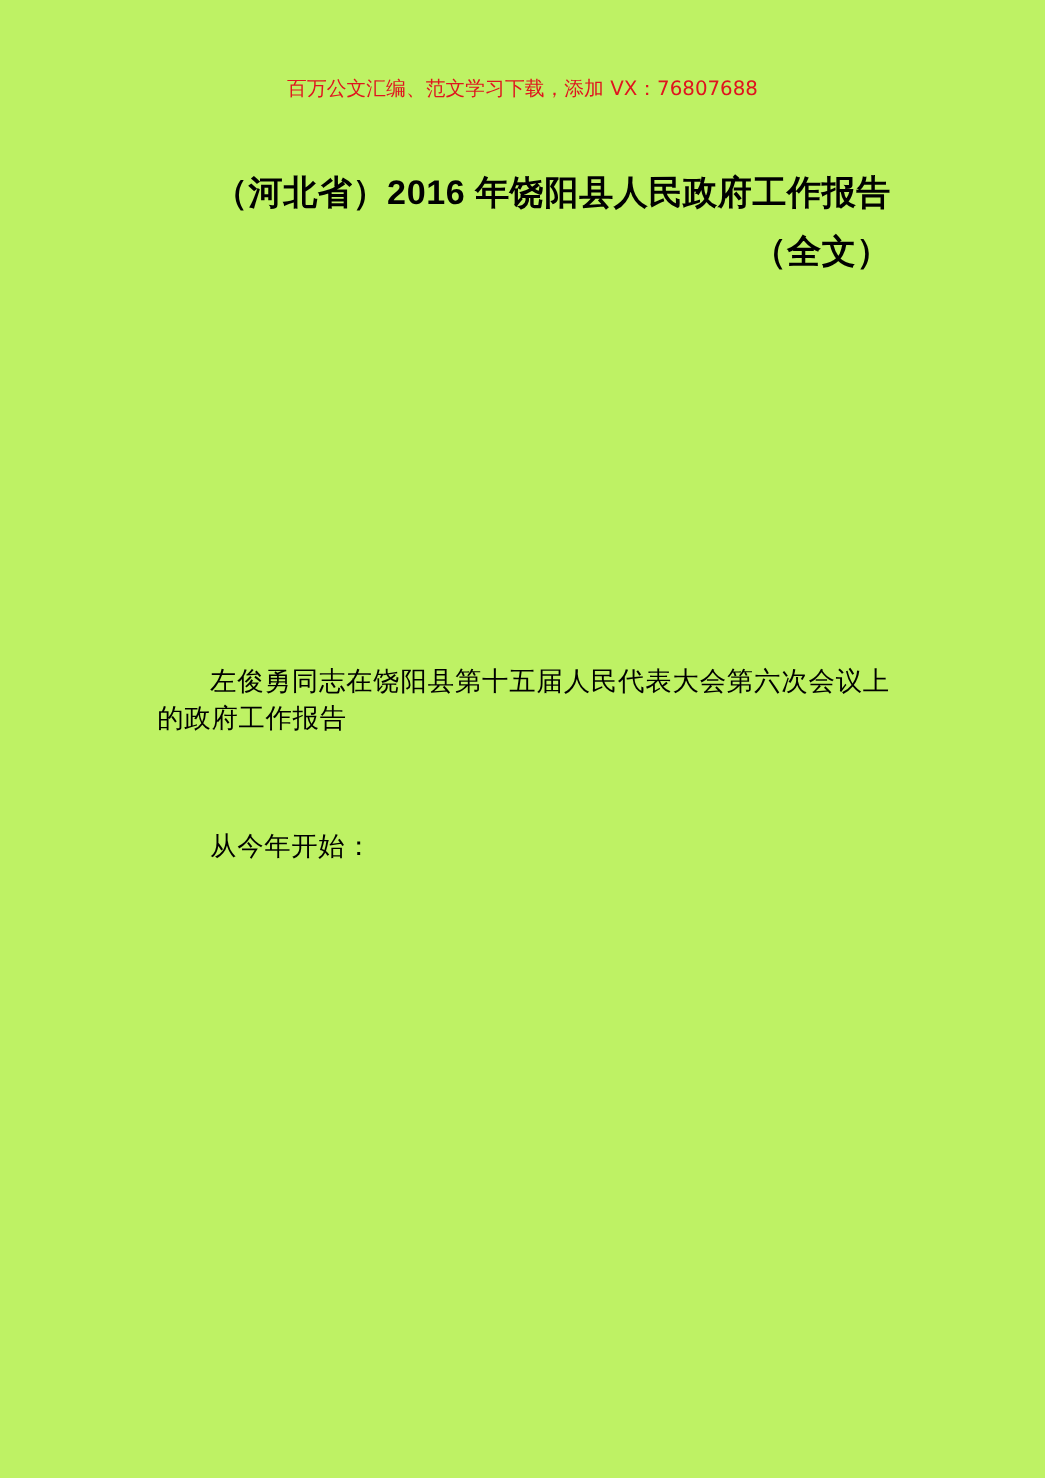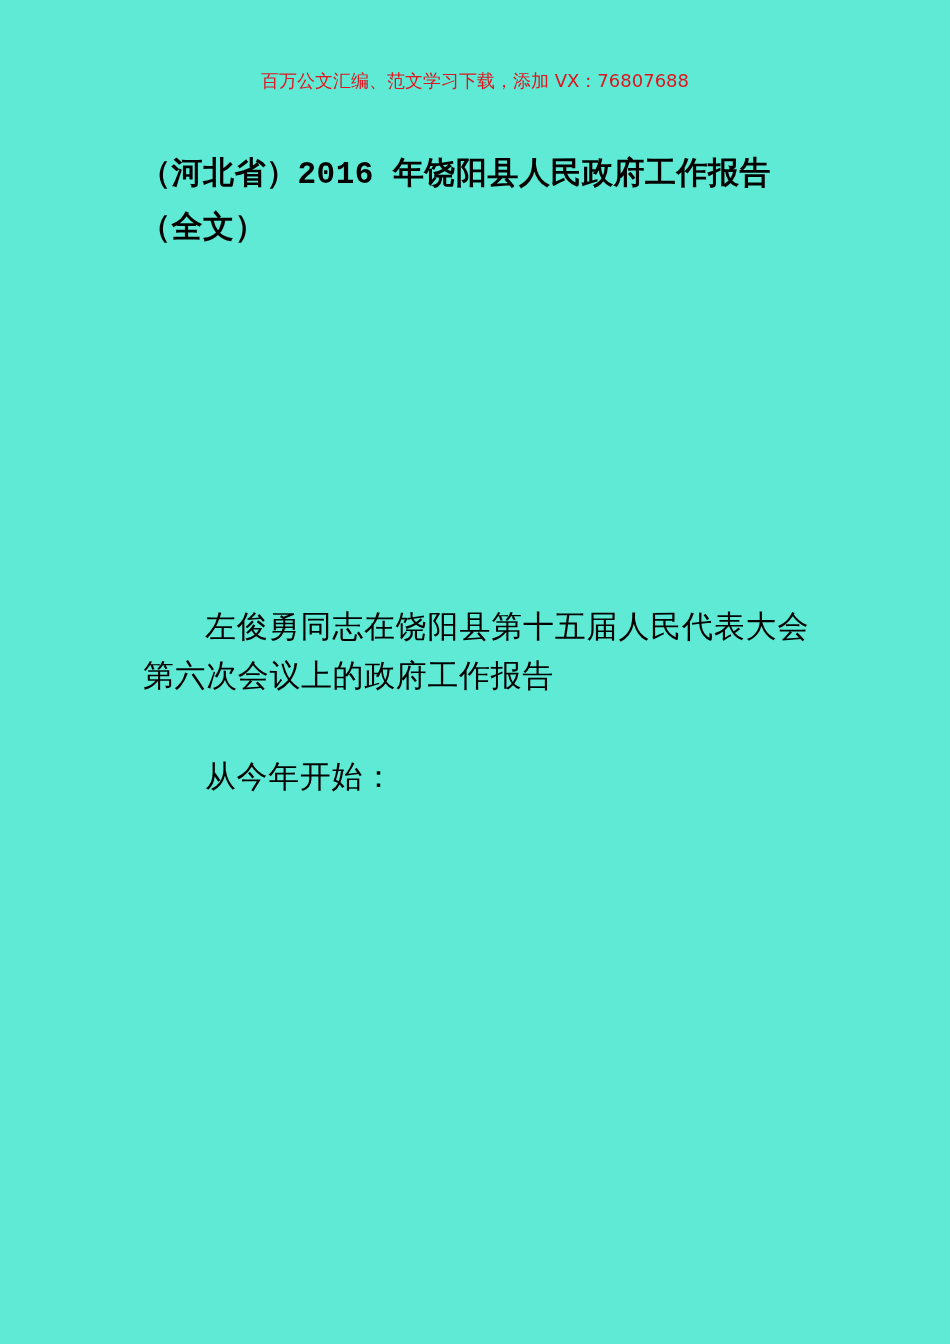--- a/index.html
+++ b/index.html
@@ -12,51 +12,51 @@
       height: 1344px;
       position: relative;
       overflow: hidden;
       font-family: "DejaVu Sans", "Liberation Sans", sans-serif;
       color: #000000;
     }
     .page {
       position: absolute;
       left: 0; top: 0;
       width: 950px; height: 1344px;
-      background: #5eead4;
+      background: #bef264;
     }
     .header-banner {
       position: absolute;
       top: 68px;
       left: 0;
       width: 950px;
       text-align: center;
       font-size: 18px;
       color: #e0141e;
       letter-spacing: 0px;
       line-height: 26px;
     }
     .title {
       position: absolute;
       top: 148px;
       left: 140px;
       width: 670px;
-      text-align: left;
-      font-family: Liberation Mono, monospace;
+      text-align: right;
+      font-family: Liberation Sans, sans-serif;
       font-weight: bold;
       font-size: 31px;
       line-height: 54px;
       letter-spacing: 0.5px;
     }
     .body-text {
       position: absolute;
       left: 143px;
       width: 666px;
-      font-size: 31px;
-      line-height: 49px;
+      font-size: 24px;
+      line-height: 34px;
       letter-spacing: 0.6px;
       text-align: justify;
     }
     .para {
       margin: 0;
       text-indent: 2em;
     }
     .p1 { top: 602px; }
     .p2 { top: 752px; }
     .p3 { top: 852px; }

